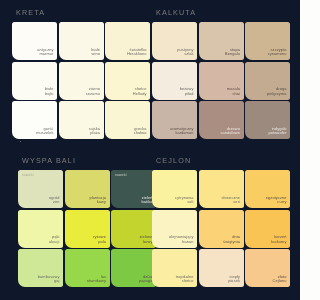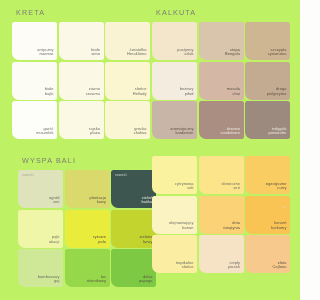--- a/index.html
+++ b/index.html
@@ -11,21 +11,21 @@
     height: 300px;
     background: #fdfdfb;
     font-family: "Liberation Sans", sans-serif;
     overflow: hidden;
     position: relative;
   }
   #page {
     width: 300px;
     height: 300px;
     position: relative;
-    background: #bef264;
+    background: #0f172a;
   }
   .palette {
     position: absolute;
     width: 138px;
   }
   .palette-kreta      { left: 12px;  top: 8px; }
   .palette-kalkuta    { left: 152px; top: 8px; }
   .palette-wyspabali  { left: 18px;  top: 156px; }
   .palette-cejlon     { left: 152px; top: 156px; }
 
@@ -232,20 +232,21 @@
       </div>
       <div class="swatch mid" style="background: rgb(126, 201, 67);">
         <span class="badge"></span>
         <span class="swatch-label">dzika
 papuga</span>
       </div>
     </div>
   </section>
 
   <section class="palette palette-cejlon">
+    <h2 class="palette-title">CEJLON</h2>
     <div class="grid">
       <div class="swatch" style="background: rgb(251, 242, 160);">
         <span class="badge"></span>
         <span class="swatch-label">cytrynowa
 soli</span>
       </div>
       <div class="swatch" style="background: rgb(251, 228, 138);">
         <span class="badge"></span>
         <span class="swatch-label">słoneczne
 seri</span>

